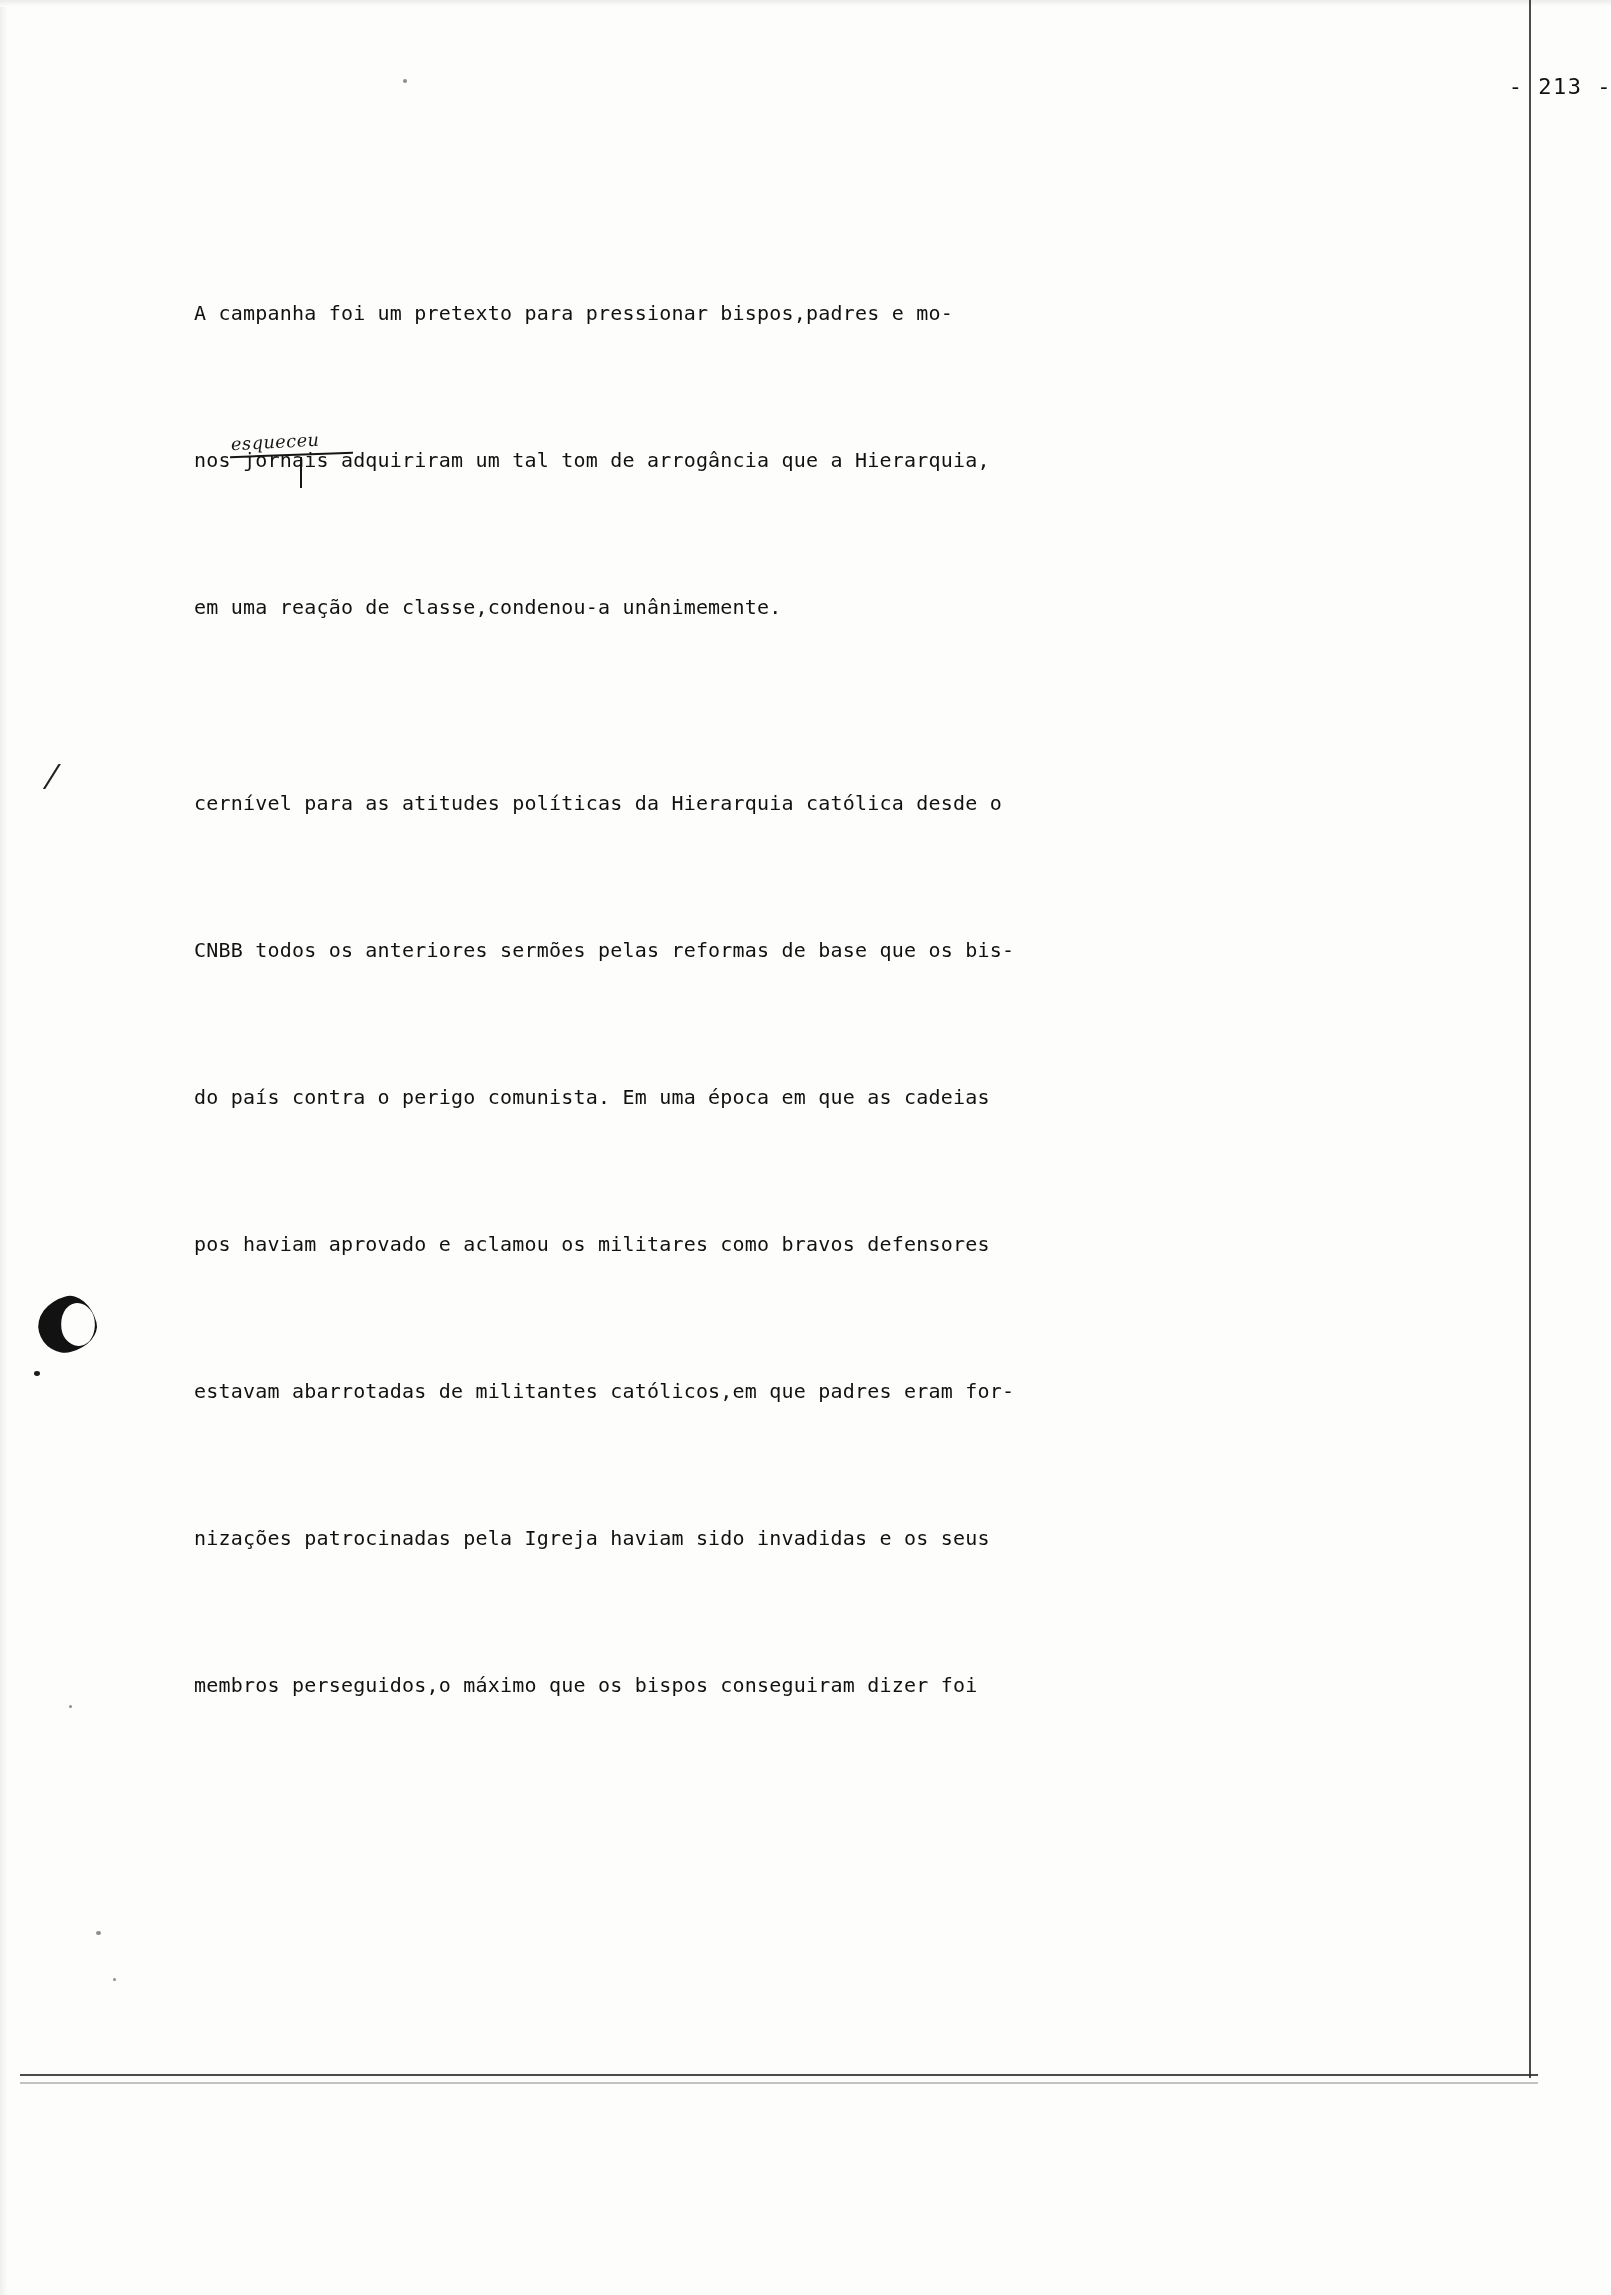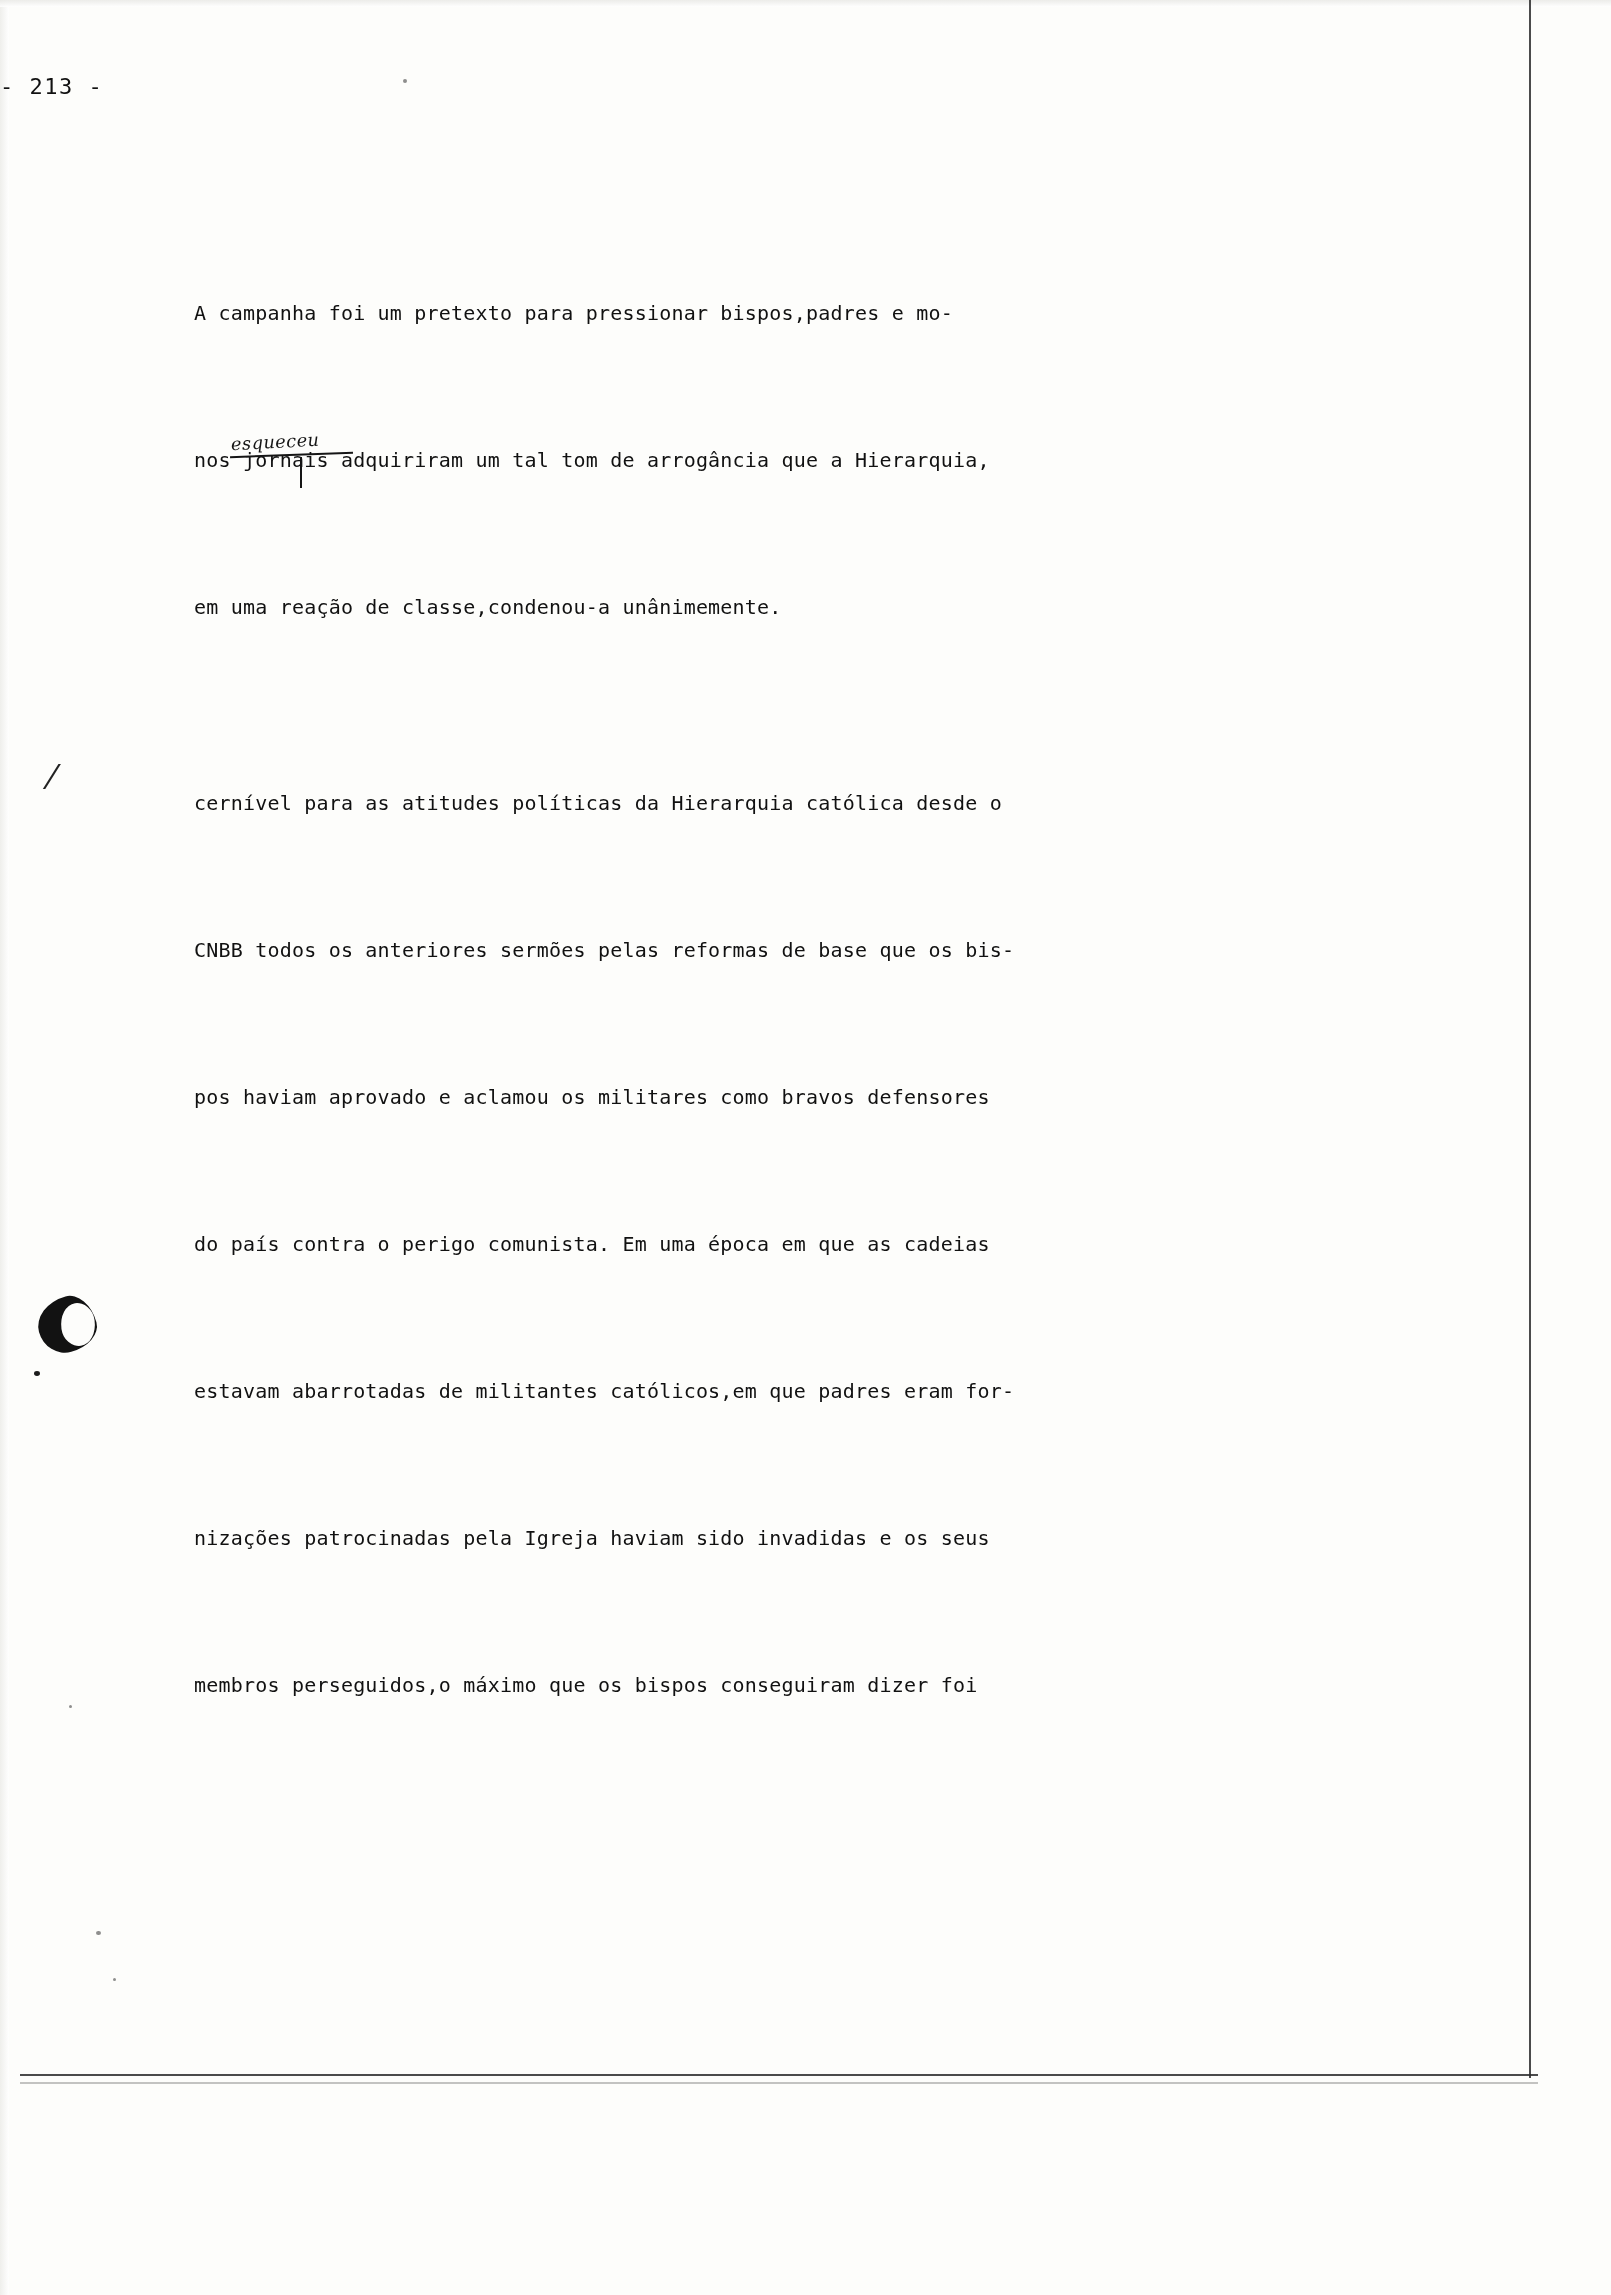--- a/index.html
+++ b/index.html
@@ -70,21 +70,21 @@
     height: 1.5px;
     background: #555;
     opacity: 0.35;
   }
 
   .page-number {
     position: absolute;
     top: 74px;
     left: 0;
     width: 1612px;
-    text-align: left;
+    text-align: right;
     font-size: 22px;
     letter-spacing: 1.5px;
     color: #111;
     font-family: "DejaVu Sans Mono", monospace;
   }
 
   .body-text {
     position: absolute;
     left: 194px;
     top: 142px;
@@ -200,22 +200,22 @@
   <div class="page-number">- 213 -</div>
 
   <div class="body-text">
 
     <span class="line">A campanha foi um pretexto para pressionar bispos,padres e mo-</span>
     <span class="line">nos jornais adquiriram um tal tom de arrogância que a Hierarquia,</span>
     <span class="line">em uma reação de classe,condenou-a unânimemente.</span>
 
     <span class="line">cernível para as atitudes políticas da Hierarquia católica desde o</span>
     <span class="line">CNBB todos os anteriores sermões pelas reformas de base que os bis-</span>
+    <span class="line">do país contra o perigo comunista. Em uma época em que as cadeias</span>
     <span class="line">pos haviam aprovado e aclamou os militares como bravos defensores</span>
-    <span class="line">do país contra o perigo comunista. Em uma época em que as cadeias</span>
     <span class="line">estavam abarrotadas de militantes católicos,em que padres eram for-</span>
     <span class="line">nizações patrocinadas pela Igreja haviam sido invadidas e os seus</span>
     <span class="line">membros perseguidos,o máximo que os bispos conseguiram dizer foi</span>
     
     
     
 
     
     
     

